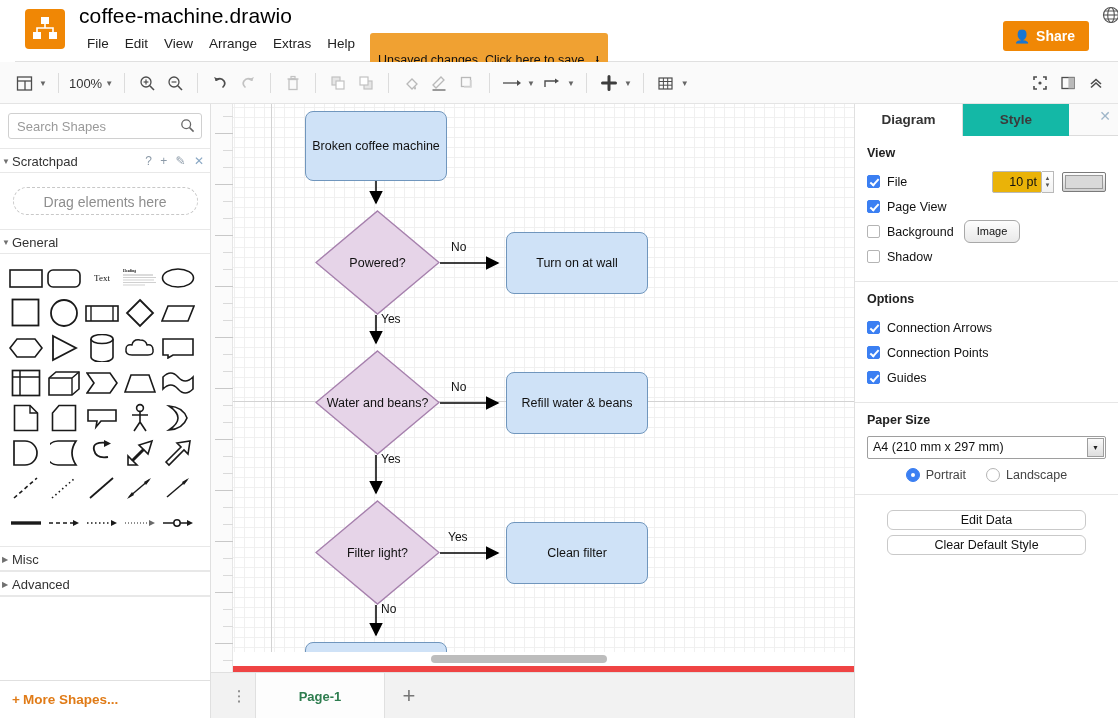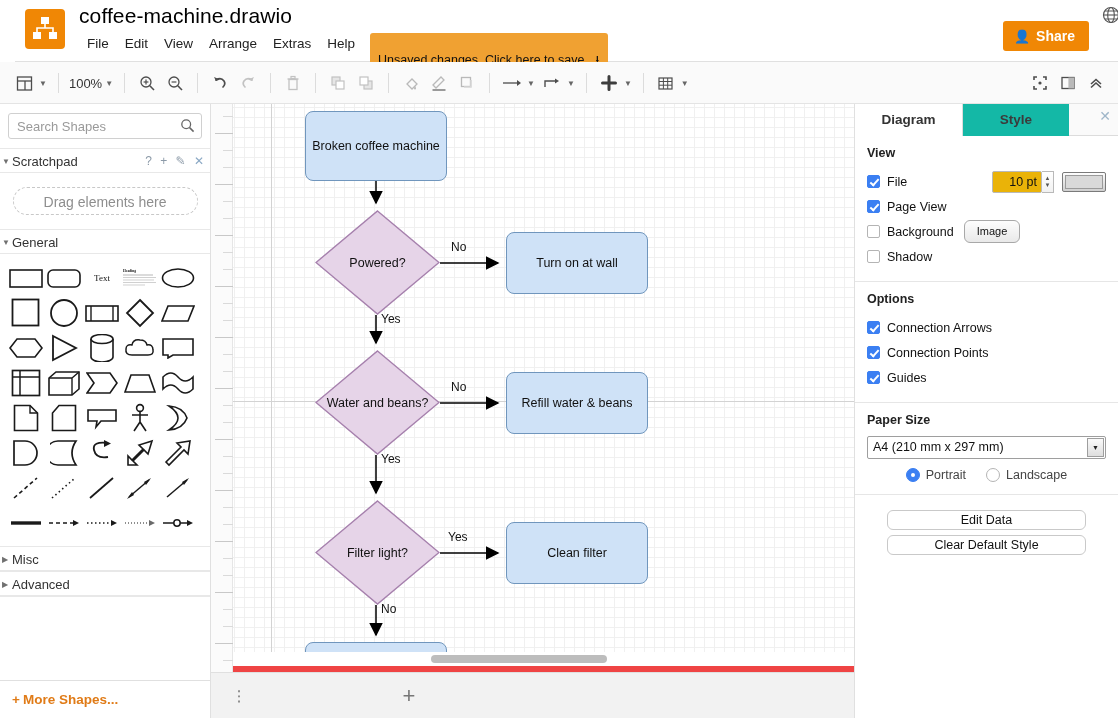--- a/index.html
+++ b/index.html
@@ -873,20 +873,23 @@
 
     <div class="vscroll">
       <div class="vthumb"></div>
     </div>
     <div class="hscroll">
       <div class="hthumb"></div>
     </div>
 
     <div class="tabbar">
       <div class="tab-menu">⋮</div>
+      <div class="tab">
+        <span>Page-1</span>
+      </div>
       <div class="tab-add">+</div>
     </div>
   </div>
 
   <div class="rightpanel">
 
     <div class="rp-tabs">
       <div class="rp-tab active" style="left:0; width:107px;">
         <span>Diagram</span>
       </div>

